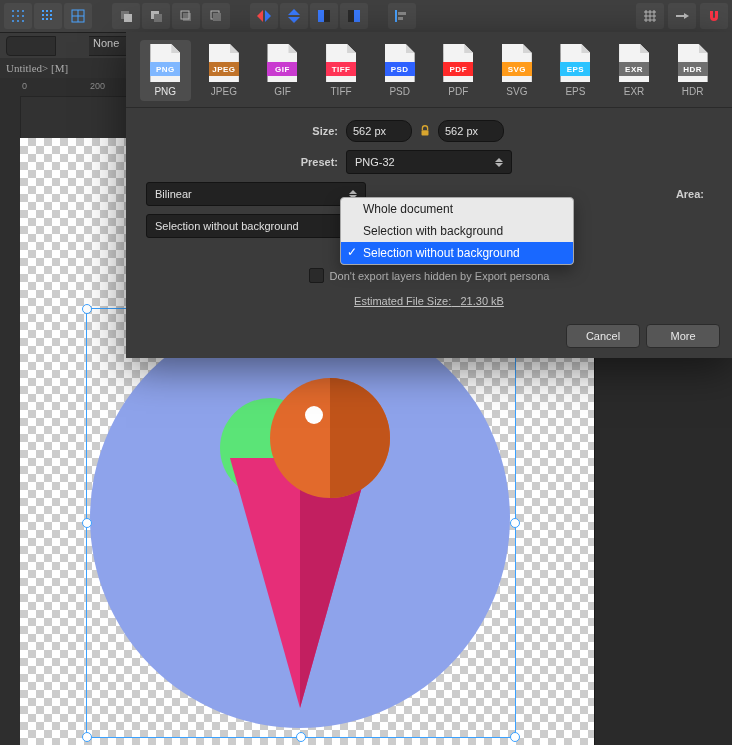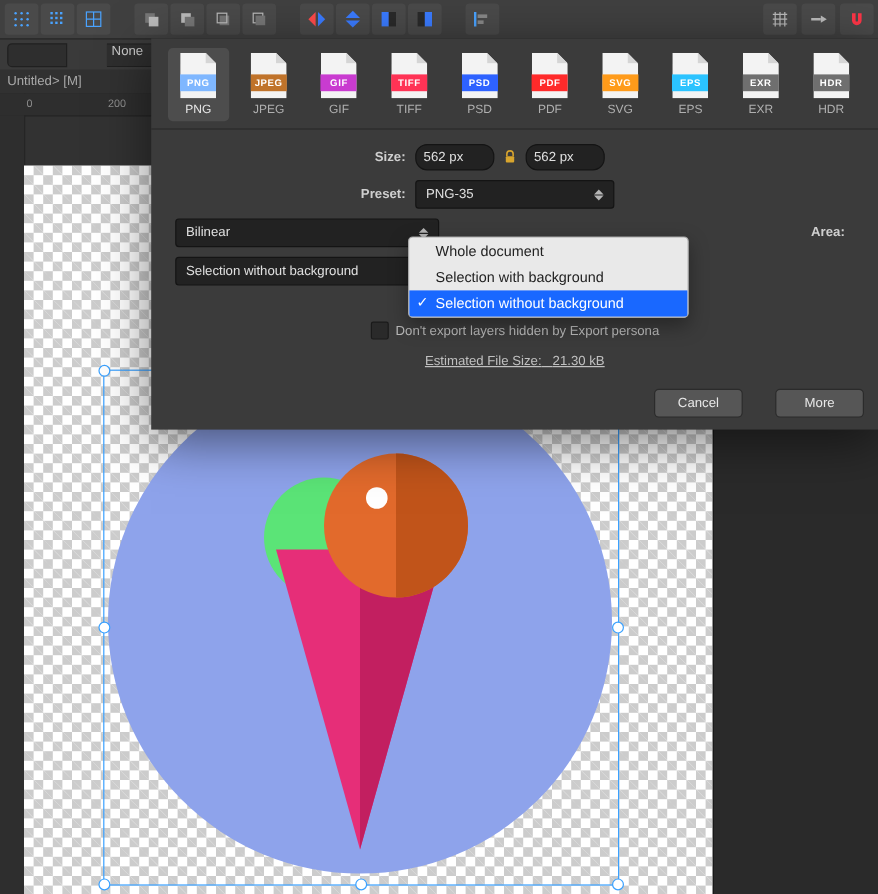--- a/index.html
+++ b/index.html
@@ -69,20 +69,21 @@
   .doctabs {
     position:absolute; top:58px; left:0;
     height: 20px;
     background: #313131;
     border-bottom: 1px solid #202020;
     display: flex; align-items: center;
     padding: 0 6px;
     gap: 6px;
     color: #bdbdbd;
     width: 126px;
+    font-family: Liberation Serif, serif;
   }
   .doctab { font-size: 11px; color:#a9a9a9; }
 
   
   .workspace {
     position: absolute;
     top: 78px; left: 0;
     width: 594px;
     height: 667px;
     background: #323232;
@@ -288,21 +289,21 @@
   .chk{width:13px;height:13px;border:1px solid #1a1a1a;background:#2a2a2a;border-radius:2px;}
   .estrow{
     grid-column: 1 / span 2;
     text-align:center; color:#c0c0c0;
     margin-top: 4px;
     text-decoration: underline;
   }
 
   .dlg-buttons{
     position:absolute; bottom:10px; right:12px;
-    display:flex; gap:27px;
+    display:flex; gap:6px;
   }
   .dlg-buttons .btn{
     width:108px; height:22px;
     background:#565656;
     border:1px solid #2b2b2b;
     border-radius:4px;
     color:#e8e8e8;
     font-size:11px;
     display:flex;align-items:center;justify-content:center;
   }
@@ -579,21 +580,21 @@
       <input class="dim" value="562 px" style="">
       <svg class="lock" viewBox="0 0 16 16">
         <rect x="4" y="7" width="8" height="6" rx="1" fill="#d8a52e"></rect>
         <path d="M5 7V5a3 3 0 0 1 6 0v2" fill="none" stroke="#d8a52e" stroke-width="1.5"></path>
       </svg>
       <input class="dim" value="562 px" style="">
     </div>
 
     <div class="flabel">Preset:</div>
     <div class="combo sm">
-      <span>PNG-35</span>
+      <span>PNG-32</span>
       <div class="stepper">
           <div class="tri up"></div>
           <div class="tri dn"></div>
         </div>
     </div>
 
     <div class="combo lg">
       <span>Bilinear</span>
       <div class="stepper">
           <div class="tri up"></div>

